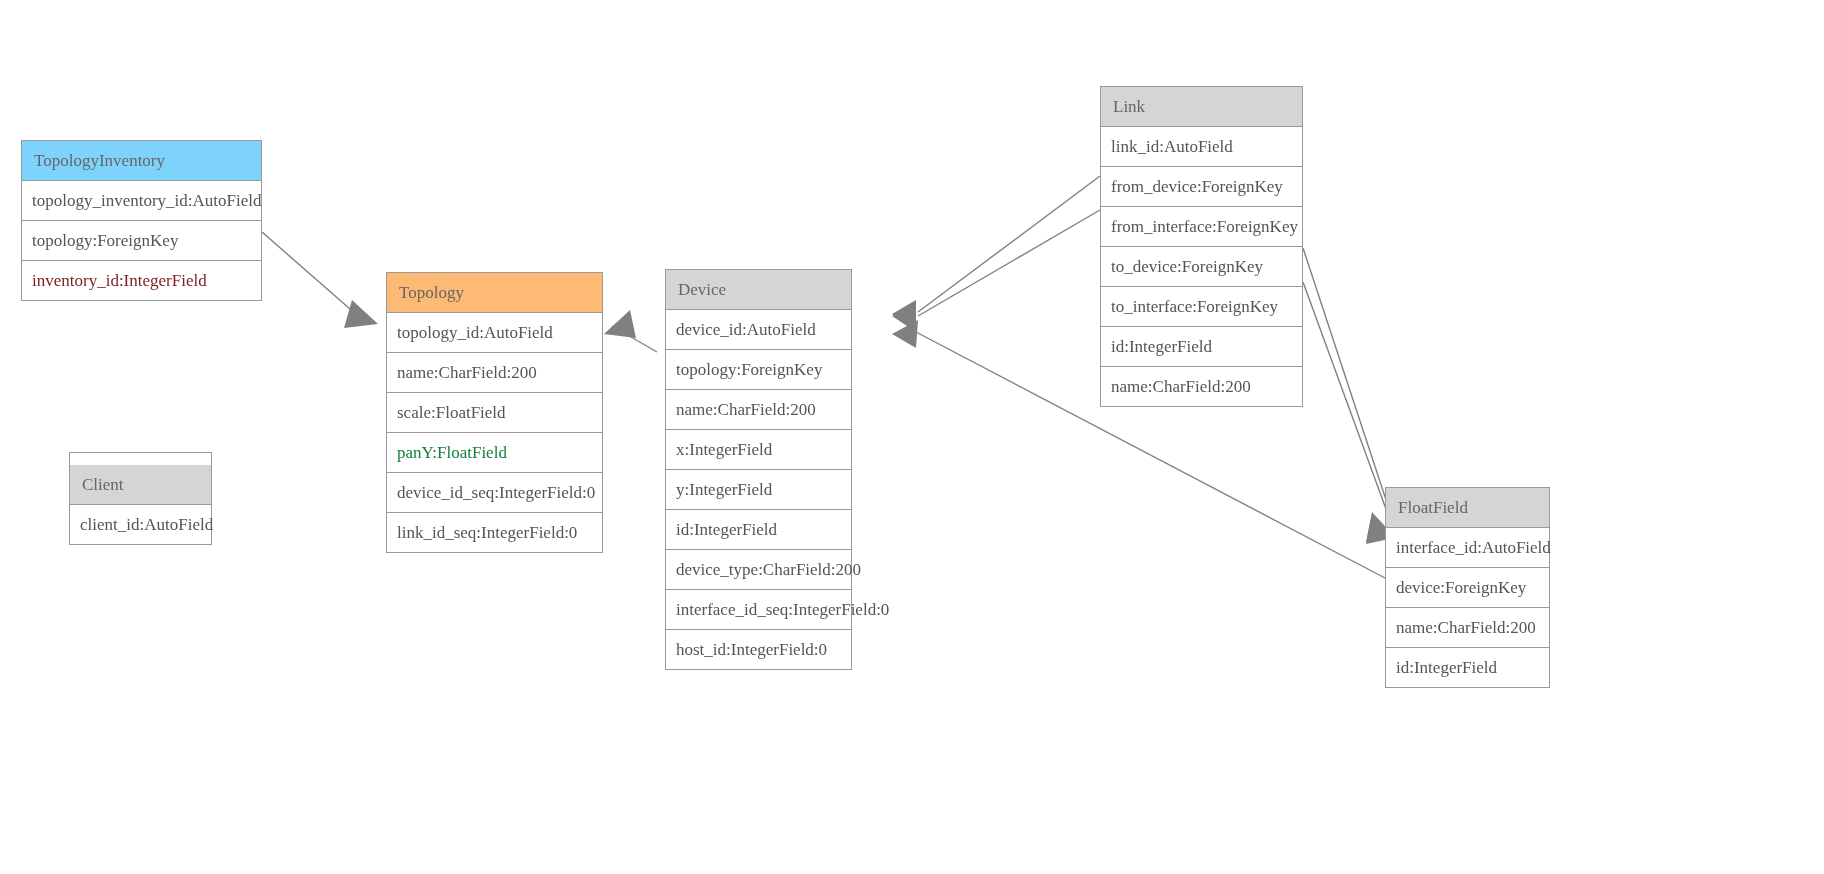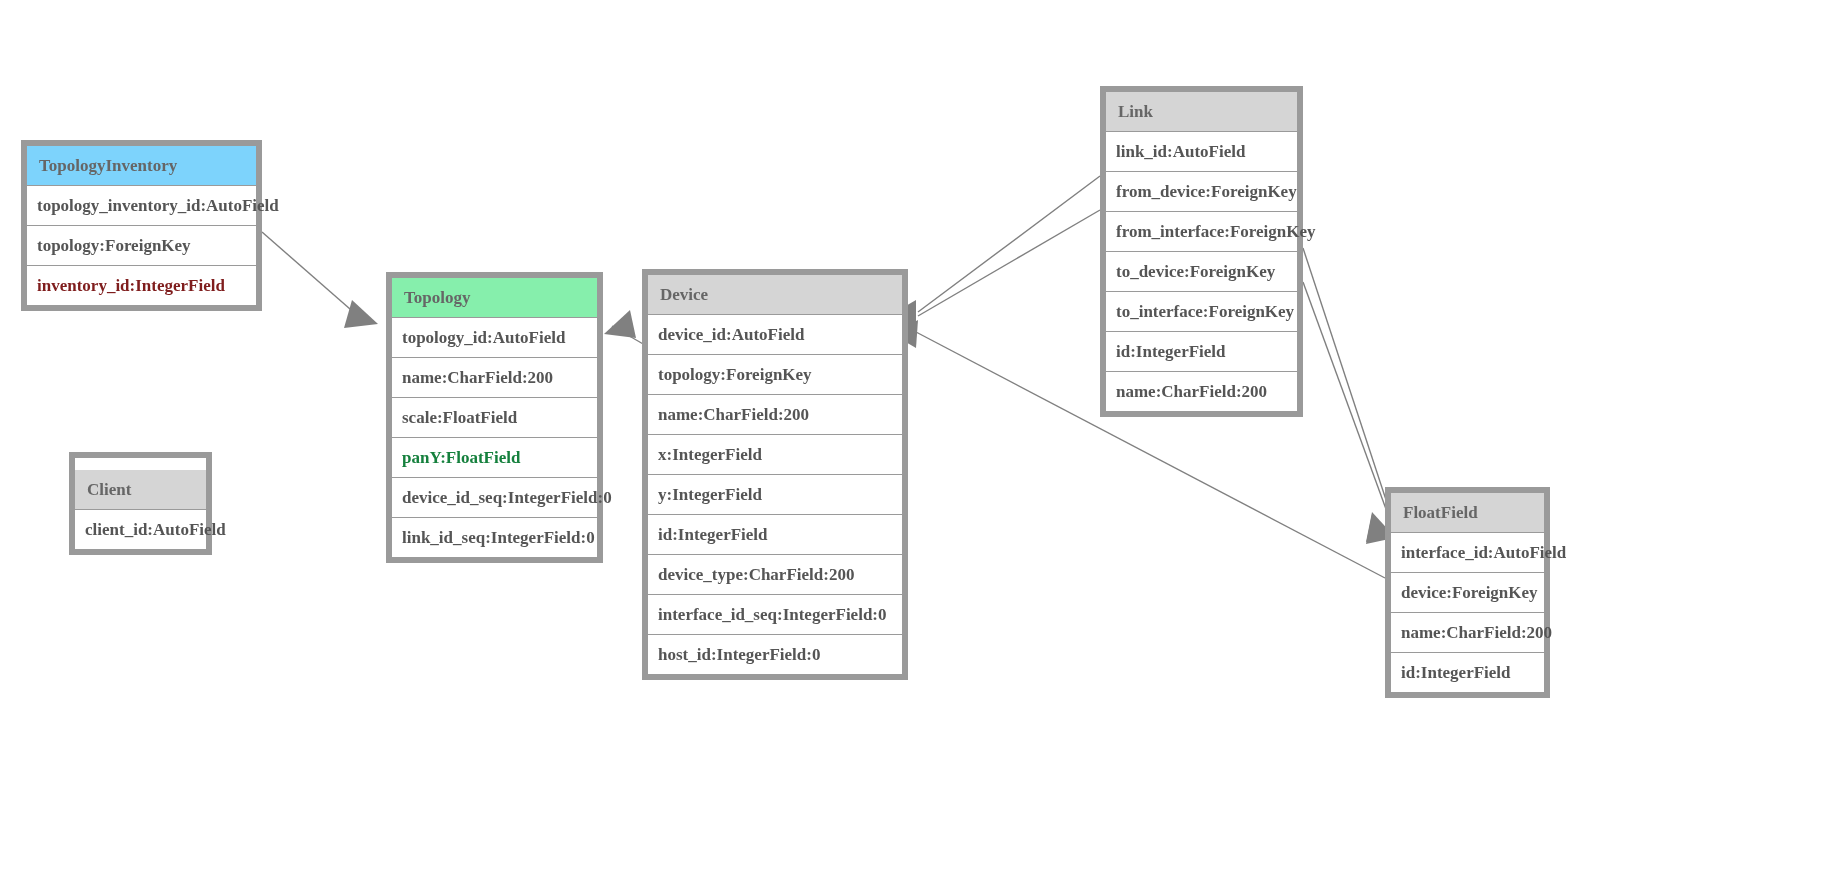--- a/index.html
+++ b/index.html
@@ -24,24 +24,23 @@
     position: absolute;
     left: 0;
     top: 0;
     width: 1824px;
     height: 874px;
     pointer-events: none;
   }
   .entity {
     position: absolute;
     box-sizing: border-box;
-    border: 6px solid #0f172a;
+    border: 1px solid #0f172a;
     background: #ffffff;
     z-index: 5;
-    font-weight: bold;
   }
   .entity-title {
     box-sizing: border-box;
     background: #d5d5d5;
     border-bottom: 1px solid #9a9a9a;
     color: #666666;
     font-size: 17px;
     line-height: 1;
     padding: 11px 0 11px 12px;
     white-space: nowrap;
@@ -100,29 +99,29 @@
       <div class="entity-title" style="background: #7dd3fc; border-bottom-color: rgb(154, 154, 154);">TopologyInventory</div>
       <div class="entity-field" style="border-bottom-color: rgb(154, 154, 154); color: rgb(85, 85, 85);">topology_inventory_id:AutoField</div>
       <div class="entity-field" style="border-bottom-color: rgb(154, 154, 154); color: rgb(85, 85, 85);">topology:ForeignKey</div>
       <div class="entity-field" style="border-bottom-color: rgb(154, 154, 154); color: #7f1d1d;">inventory_id:IntegerField</div>
     </div>
     <div class="entity" style="left: 69px; top: 452px; width: 143px; border-color: rgb(154, 154, 154);">
       <div class="entity-title" style="background: rgb(213, 213, 213); border-bottom-color: rgb(154, 154, 154); margin-top: 12px;">Client</div>
       <div class="entity-field" style="border-bottom-color: rgb(154, 154, 154); color: rgb(85, 85, 85);">client_id:AutoField</div>
     </div>
     <div class="entity" style="left: 386px; top: 272px; width: 217px; border-color: rgb(154, 154, 154);">
-      <div class="entity-title" style="background: #86efac; border-bottom-color: rgb(154, 154, 154);">Topology</div>
+      <div class="entity-title" style="background: #fdba74; border-bottom-color: rgb(154, 154, 154);">Topology</div>
       <div class="entity-field" style="border-bottom-color: rgb(154, 154, 154); color: rgb(85, 85, 85);">topology_id:AutoField</div>
       <div class="entity-field" style="border-bottom-color: rgb(154, 154, 154); color: rgb(85, 85, 85);">name:CharField:200</div>
       <div class="entity-field" style="border-bottom-color: rgb(154, 154, 154); color: rgb(85, 85, 85);">scale:FloatField</div>
       <div class="entity-field" style="border-bottom-color: rgb(154, 154, 154); color: #15803d;">panY:FloatField</div>
       <div class="entity-field" style="border-bottom-color: rgb(154, 154, 154); color: rgb(85, 85, 85);">device_id_seq:IntegerField:0</div>
       <div class="entity-field" style="border-bottom-color: rgb(154, 154, 154); color: rgb(85, 85, 85);">link_id_seq:IntegerField:0</div>
     </div>
-    <div class="entity" style="left: 642px; top: 269px; width: 266px; border-color: rgb(154, 154, 154);">
+    <div class="entity" style="left: 665px; top: 269px; width: 187px; border-color: rgb(154, 154, 154);">
       <div class="entity-title" style="background: rgb(213, 213, 213); border-bottom-color: rgb(154, 154, 154);">Device</div>
       <div class="entity-field" style="border-bottom-color: rgb(154, 154, 154); color: rgb(85, 85, 85);">device_id:AutoField</div>
       <div class="entity-field" style="border-bottom-color: rgb(154, 154, 154); color: rgb(85, 85, 85);">topology:ForeignKey</div>
       <div class="entity-field" style="border-bottom-color: rgb(154, 154, 154); color: rgb(85, 85, 85);">name:CharField:200</div>
       <div class="entity-field" style="border-bottom-color: rgb(154, 154, 154); color: rgb(85, 85, 85);">x:IntegerField</div>
       <div class="entity-field" style="border-bottom-color: rgb(154, 154, 154); color: rgb(85, 85, 85);">y:IntegerField</div>
       <div class="entity-field" style="border-bottom-color: rgb(154, 154, 154); color: rgb(85, 85, 85);">id:IntegerField</div>
       <div class="entity-field" style="border-bottom-color: rgb(154, 154, 154); color: rgb(85, 85, 85);">device_type:CharField:200</div>
       <div class="entity-field" style="border-bottom-color: rgb(154, 154, 154); color: rgb(85, 85, 85);">interface_id_seq:IntegerField:0</div>
       <div class="entity-field" style="border-bottom-color: rgb(154, 154, 154); color: rgb(85, 85, 85);">host_id:IntegerField:0</div>

